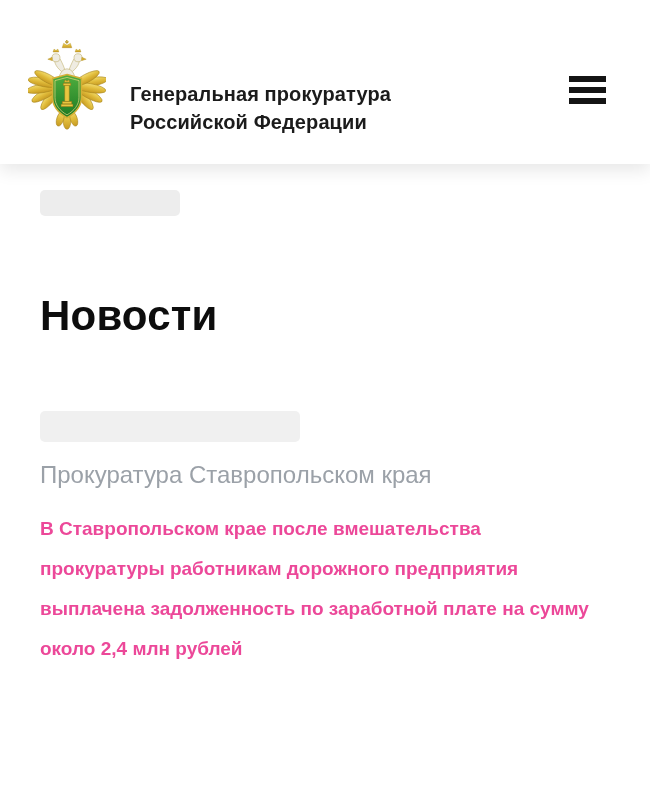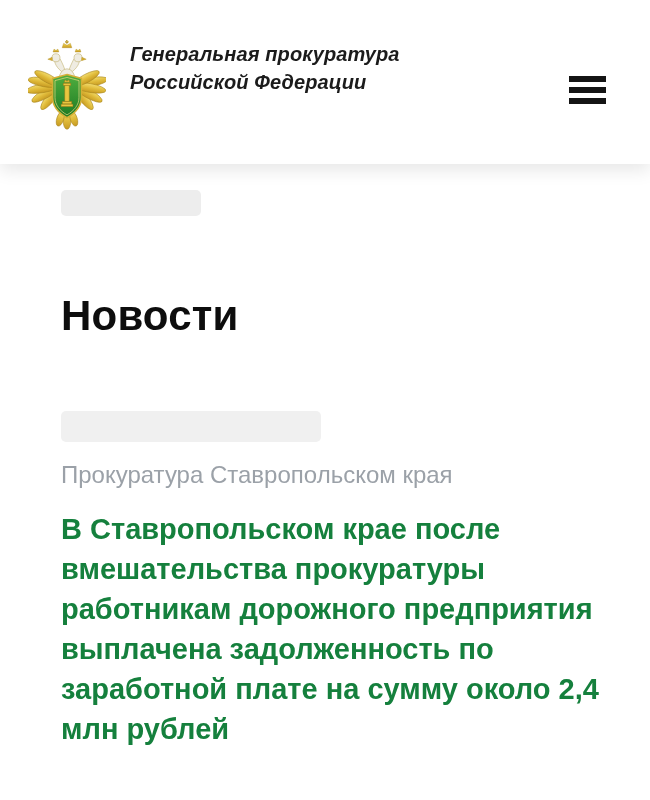--- a/index.html
+++ b/index.html
@@ -16,66 +16,66 @@
   .header {
     position: relative;
     height: 164px;
     box-sizing: border-box;
     display: flex;
     align-items: center;
     padding: 12px 44px 0 28px;
     background: #fff;
     box-shadow: 0 7px 16px rgba(0,0,0,0.09);
   }
-  .logo-link { display: flex; align-items: flex-start; text-decoration: none; font-style: italic; }
+  .logo-link { display: flex; align-items: flex-end; text-decoration: none; }
   .emblem svg { display: block; width: 78px; height: 96px; }
   .org-title {
     margin-left: 24px;
     width: 288px;
     font-size: 20px;
     font-weight: 700;
     line-height: 28px;
     color: #1b1b1b;
     letter-spacing: 0.1px;
   }
   .menu-btn {
     margin-left: auto;
     margin-top: 4px;
     background: none; border: none; padding: 0;
     cursor: pointer;
     display: flex; flex-direction: column; gap: 5px;
   }
   .menu-btn .bar { display: block; width: 37px; height: 6px; background: #141414; }
 
   
-  .content { padding: 0 22px; margin-left: 39px; }
+  .content { padding: 0 40px; }
   .skeleton { background: #ededed; border-radius: 5px; }
   .skeleton-breadcrumb { width: 140px; height: 26px; margin-top: 26px; }
   .page-title {
     margin: 75px 0 0 0;
     font-size: 42px;
     font-weight: 700;
     line-height: 50px;
     color: #0d0d0d;
     letter-spacing: 0.2px;
   }
   .skeleton-date { width: 260px; height: 31px; margin-top: 70px; background: #f0f0f0; }
   .article-source {
     margin-top: 18px;
     font-size: 24px;
     line-height: 30px;
     color: #9ba1a8;
   }
   .article-headline {
     margin: 19px 0 0 0;
     max-width: 575px;
-    font-size: 29px;
+    font-size: 19px;
     font-weight: 700;
     line-height: 40px;
-    color: #15803d;
+    color: #ec4899;
     cursor: pointer;
   }
 </style>
 </head>
 <body>
 
 <div class="page">
 
   <header class="header">
     <a class="logo-link">

